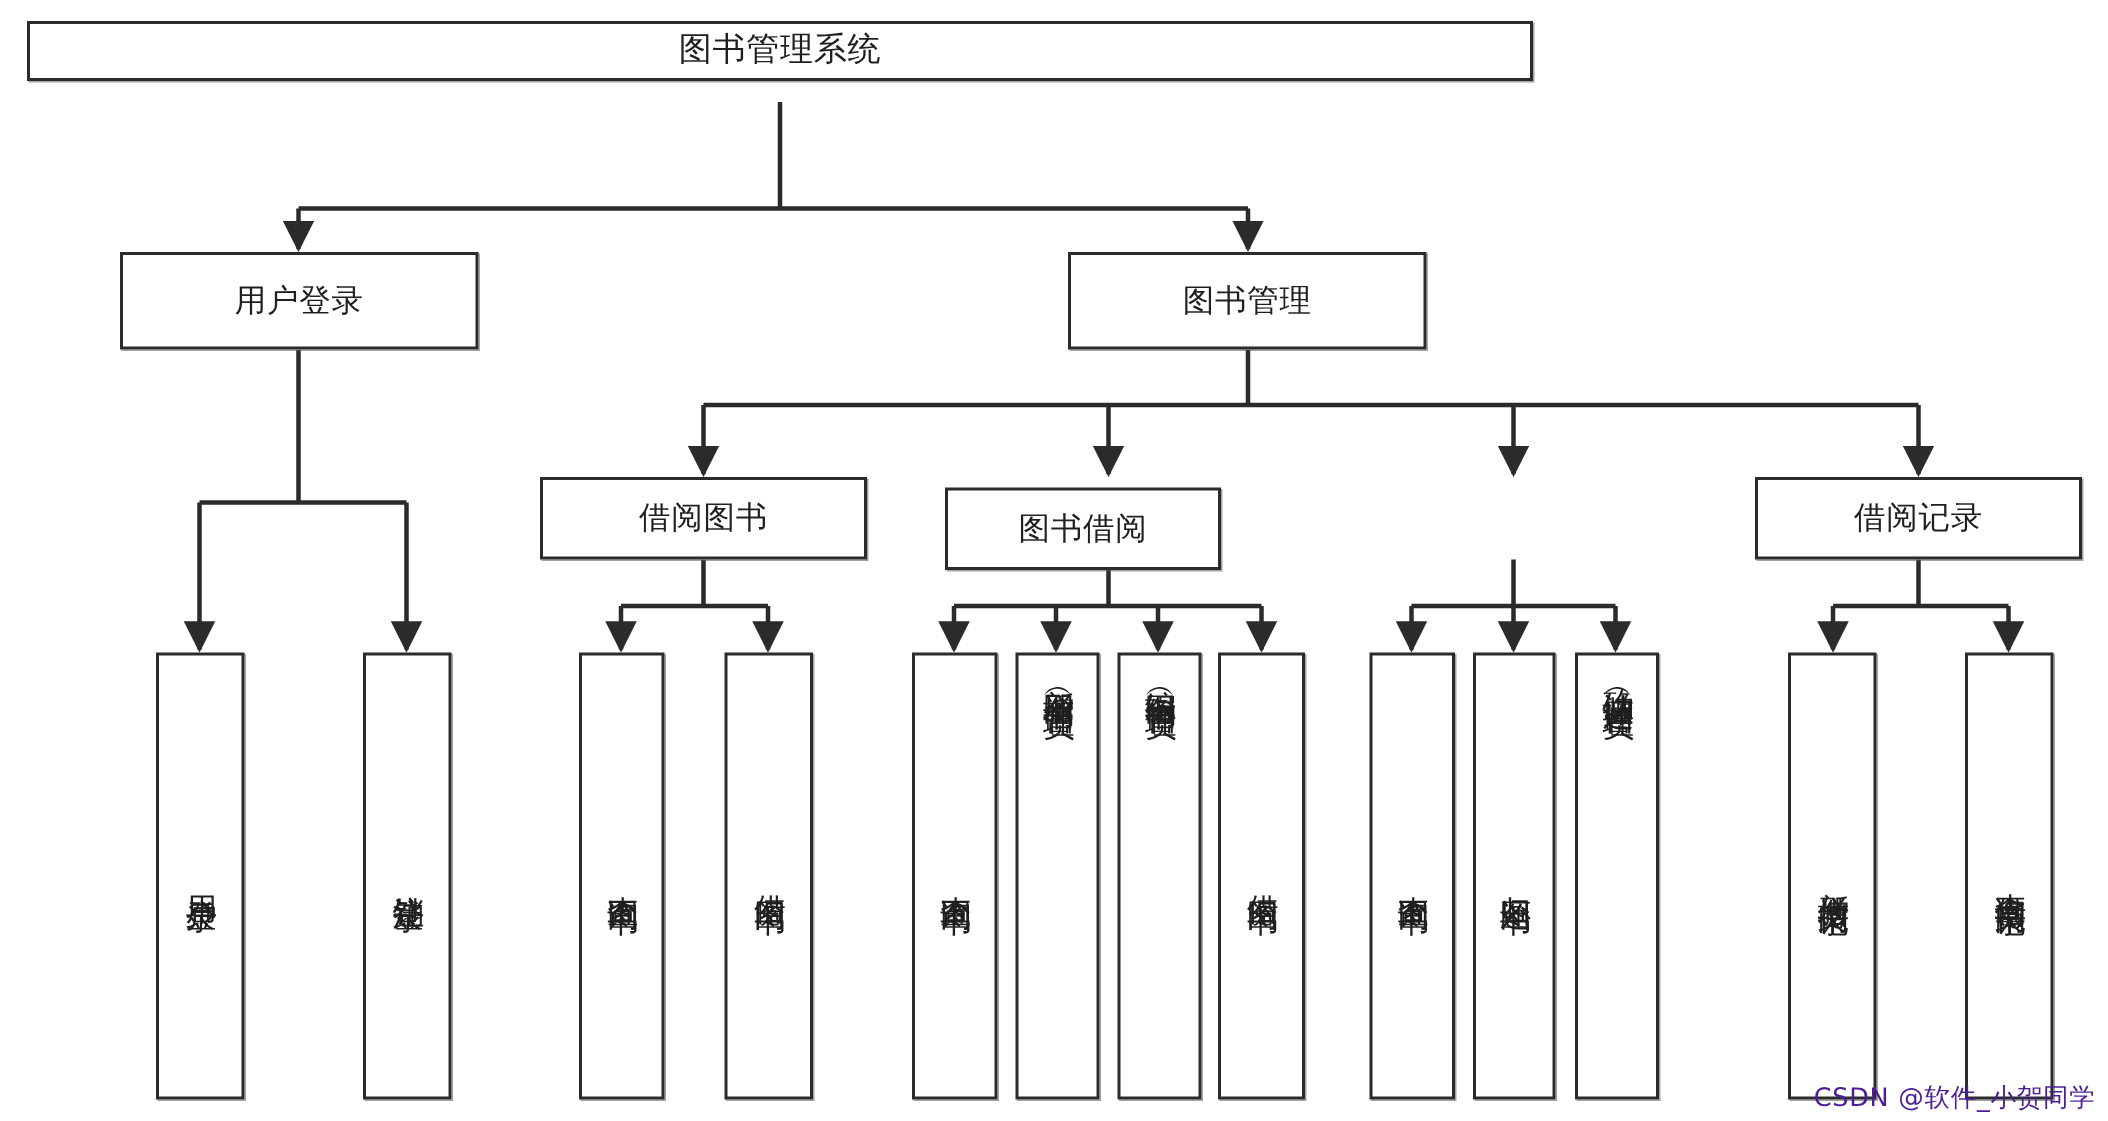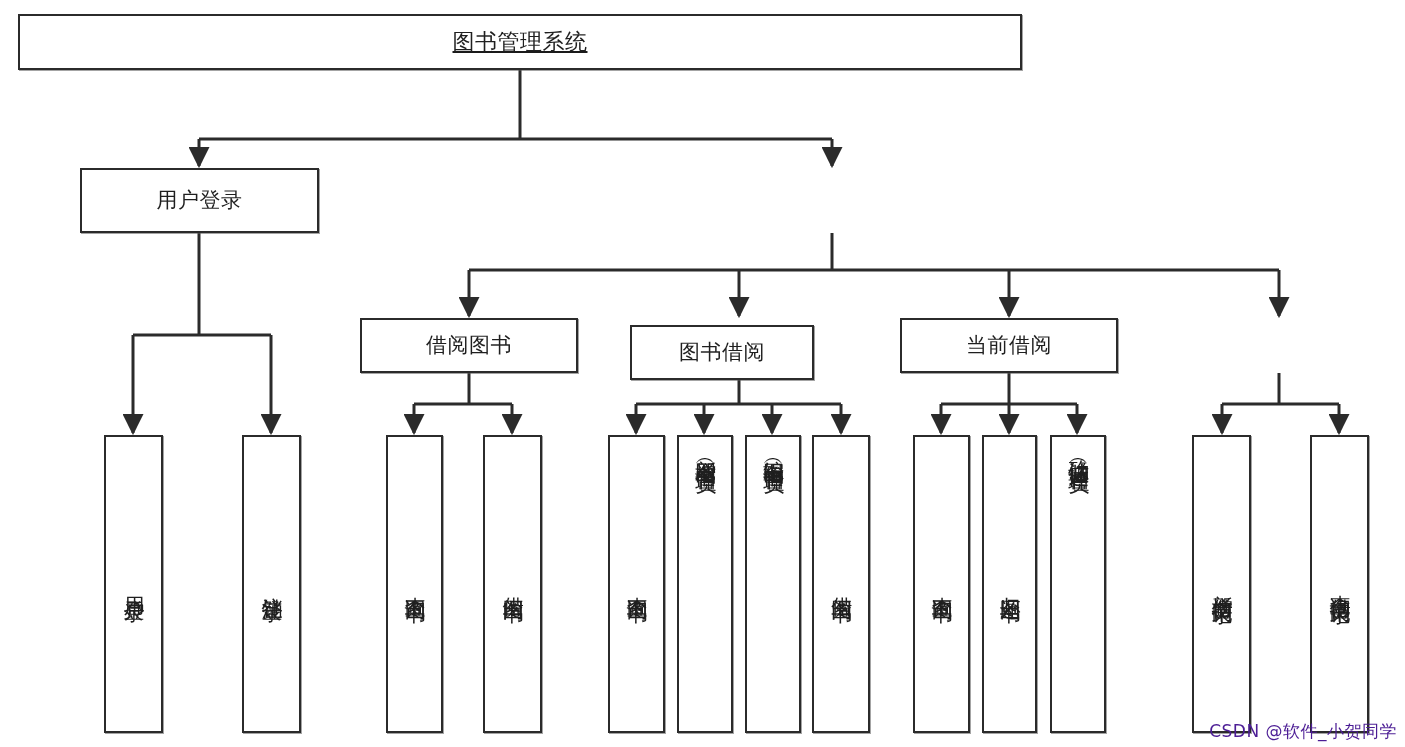--- a/index.html
+++ b/index.html
@@ -127,36 +127,39 @@
       <path d="M 1009 404 L 1009 433" marker-end="url(#arrow)"></path>
       <path d="M 1077 404 L 1077 433" marker-end="url(#arrow)"></path>
 
       <path d="M 1279 373 L 1279 404"></path>
       <path d="M 1222 404 L 1339 404"></path>
       <path d="M 1222 404 L 1222 433" marker-end="url(#arrow)"></path>
       <path d="M 1339 404 L 1339 433" marker-end="url(#arrow)"></path>
     </g>
   </svg>
 
-  <div class="node root" style="left:18px; top:14px; width:1004px; height:56px;text-decoration:underline;">
+  <div class="node root" style="left:18px; top:14px; width:1004px; height:40px;">
     <span class="label">图书管理系统</span>
   </div>
 
   <div class="node level2" style="left:80px; top:168px; width:239px; height:65px;">
     <span class="label">用户登录</span>
   </div>
+  <div class="node level2" style="left:712px; top:168px; width:239px; height:65px;">
+    <span class="label">图书管理</span>
+  </div>
 
   <div class="node level2" style="left:360px; top:318px; width:218px; height:55px;">
     <span class="label">借阅图书</span>
   </div>
   <div class="node level2" style="left:630px; top:325px; width:184px; height:55px;">
     <span class="label">图书借阅</span>
   </div>
-  <div class="node level2" style="left:900px; top:318px; width:218px; height:55px;">
-    <span class="label">当前借阅</span>
+  <div class="node level2" style="left:1170px; top:318px; width:218px; height:55px;">
+    <span class="label">借阅记录</span>
   </div>
 
   <div class="node leaf centered" style="left:104px; top:435px; width:59px; height:298px;">
     <span class="label">用户登录</span>
   </div>
   <div class="node leaf centered" style="left:242px; top:435px; width:59px; height:298px;">
     <span class="label">注销登录</span>
   </div>
 
   <div class="node leaf centered" style="left:386px; top:435px; width:57px; height:298px;">

